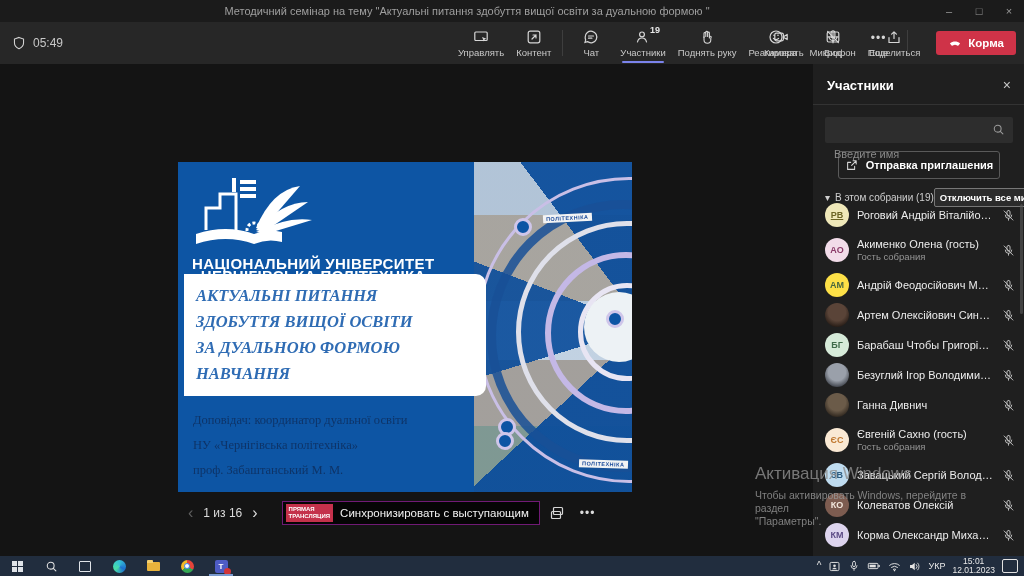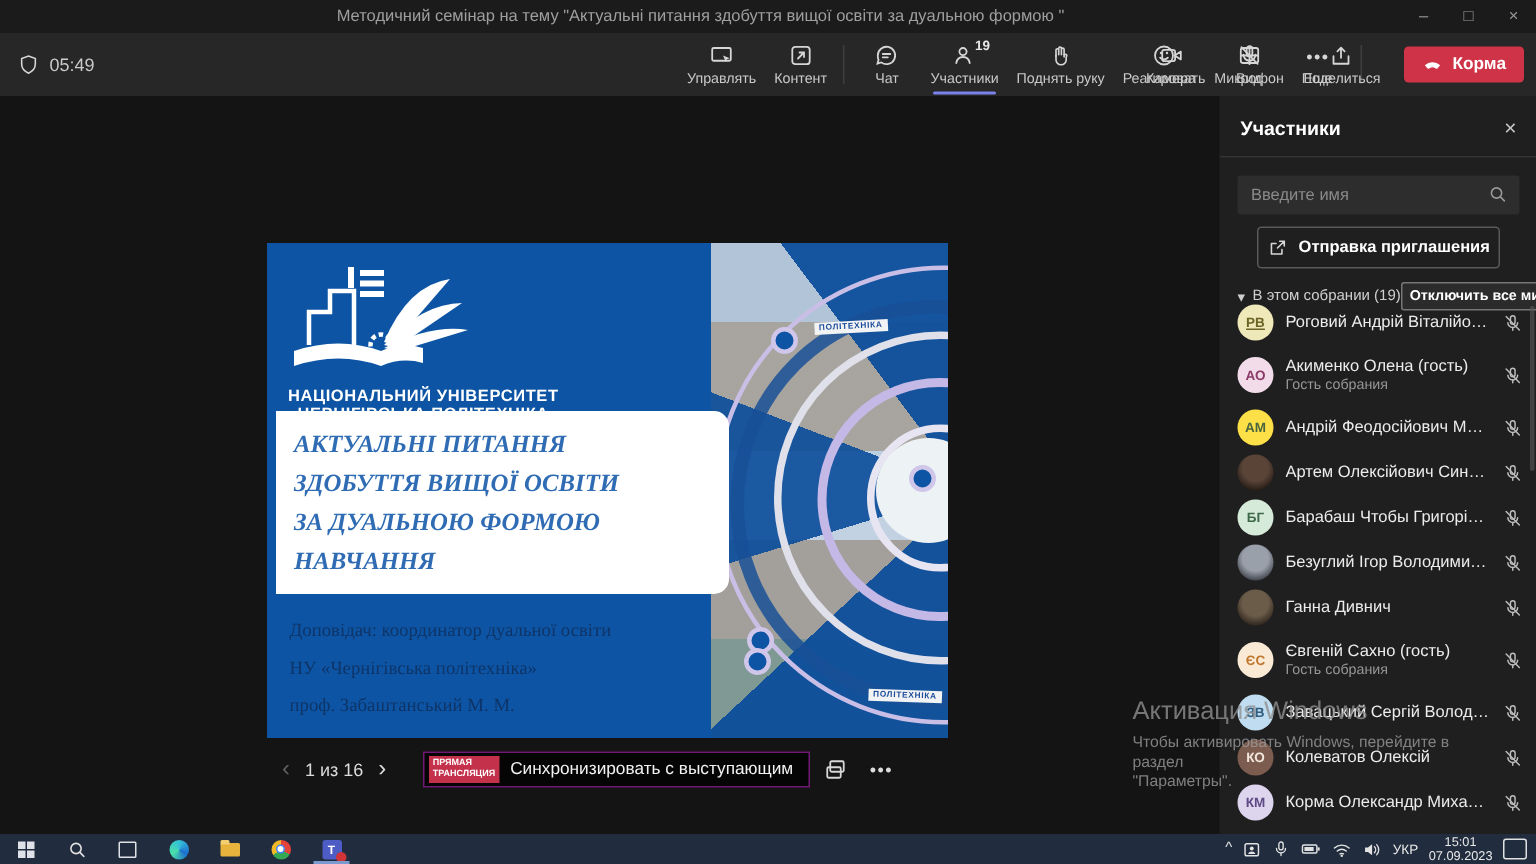--- a/index.html
+++ b/index.html
@@ -42,21 +42,21 @@
   .see-all .a-name{color:#8f8f8f;}
   .big-tile{position:absolute;left:650px;top:67px;width:160px;height:93px;border-radius:2px;overflow:hidden;
     background:
       radial-gradient(ellipse 38px 46px at 52% 88%, #2d3237 0 60%, rgba(0,0,0,0) 62%),
       radial-gradient(circle 14px at 52% 52%, #8a7a6e 0 95%, rgba(0,0,0,0) 100%),
       linear-gradient(90deg,#aeb6ae 0 8%,#cdd4cc 8% 46%,#b9c1b8 46% 52%,#d8ddd4 52% 94%,#b4bab2 94% 100%);}
   
   .stage{position:absolute;left:0;top:64px;width:812px;bottom:20px;background:#141414;}
   .slide{position:absolute;left:178px;top:162px;width:454px;height:330px;background:#0d55a4;overflow:hidden;}
   .logo{position:absolute;left:10px;top:10px;}
-  .org{position:absolute;left:14px;top:96px;color:#fff;font-size:11px;font-weight:bold;letter-spacing:.4px;line-height:12px;}
+  .org{position:absolute;left:14px;top:96px;color:#fff;font-size:15px;font-weight:bold;letter-spacing:.4px;line-height:12px;text-align:right;}
   .title-box{position:absolute;left:6px;top:112px;width:302px;height:122px;background:#fff;border-radius:0 10px 10px 0;
              padding:9px 12px;box-sizing:border-box;}
   .title-box div{font-family:"Liberation Serif",serif;font-style:italic;font-weight:bold;font-size:16.5px;
                  color:#2f6cb4;line-height:26px;white-space:nowrap;}
   .speaker{position:absolute;left:15px;top:246px;font-family:"Liberation Serif",serif;color:#0e3468;
            font-size:12.5px;line-height:25px;}
   .art{position:absolute;top:0;right:0;width:158px;height:100%;}
   .art .photo{position:absolute;inset:0;background:linear-gradient(180deg,#cfd9e2 0 16%,#c3b4a0 16% 42%,#dbe4ec 42% 60%,#b8ab9c 60% 80%,#8fa392 80% 100%);}
   .art .wedges{position:absolute;inset:0;background:conic-gradient(from 195deg at 108% 50%,
       rgba(11,77,155,.95) 0 32deg, rgba(11,77,155,.12) 32deg 58deg,
@@ -87,21 +87,21 @@
   .sync-label{font-size:11.5px;color:#f2f2f2;white-space:nowrap;}
   .pc .pc-ic{padding:0 9px;cursor:pointer;}
   .pc .dots{font-size:12px;letter-spacing:1px;color:#dcdcdc;padding:0 6px;cursor:pointer;}
   
   .panel{position:absolute;left:812px;top:64px;width:212px;bottom:20px;background:#1f1f1f;border-left:1px solid #141414;overflow:hidden;}
   .panel-h{display:flex;align-items:center;justify-content:space-between;padding:13px 14px 11px 14px;border-bottom:1px solid #333;}
   .panel-h .ph-title{font-size:13px;font-weight:bold;color:#fff;}
   .panel-h .ph-close{color:#c8c8c8;font-size:14px;cursor:pointer;}
   .search{position:relative;margin:12px 12px 8px 12px;height:26px;background:#2d2d2d;border-radius:2px;}
   .search input{width:100%;height:100%;background:transparent;border:0;outline:none;color:#ddd;
-                font-size:11px;padding:0 38px 0 9px;box-sizing:border-box;font-family:inherit;}
+                font-size:11px;padding:0 38px 0 9px;box-sizing:border-box;font-family:inherit;margin-top:24px;}
   .search input::placeholder{color:#8a8a8a;}
   .search .s-ic{position:absolute;right:8px;top:6px;}
   .invite-btn{margin:0 25px;height:26px;border:1px solid #5a5a5a;border-radius:3px;display:flex;align-items:center;
               justify-content:center;gap:7px;font-size:11px;font-weight:bold;color:#fff;cursor:pointer;background:#1f1f1f;}
   .section-row{display:flex;align-items:center;justify-content:space-between;margin:9px 10px 4px 12px;}
   .section-label{font-size:10px;color:#cfcfcf;display:flex;gap:5px;align-items:center;cursor:pointer;white-space:nowrap;}
   .mute-all{font-size:9.5px;font-weight:bold;color:#fff;border:1px solid #777;border-radius:2px;background:#2b2b2b;
             padding:3px 5px;cursor:pointer;white-space:nowrap;}
   .plist{position:absolute;left:0;right:0;top:136px;bottom:0;}
   .p-row{display:flex;align-items:center;gap:8px;padding:3px 10px 3px 12px;height:24px;cursor:pointer;}
@@ -749,18 +749,18 @@
           </svg>
         </span>
       <span class="t-ic">
           <svg width="13" height="13">
             <use href="#i-volume"></use>
           </svg>
         </span>
       <span class="lang">УКР</span>
       <span class="clock">
         <span>15:01</span><br>
-        <span>07.09.2023</span>
+        <span>12.01.2023</span>
       </span>
       <span class="notif"></span>
     </div>
   </div>
 </div>
 
 </body></html>

